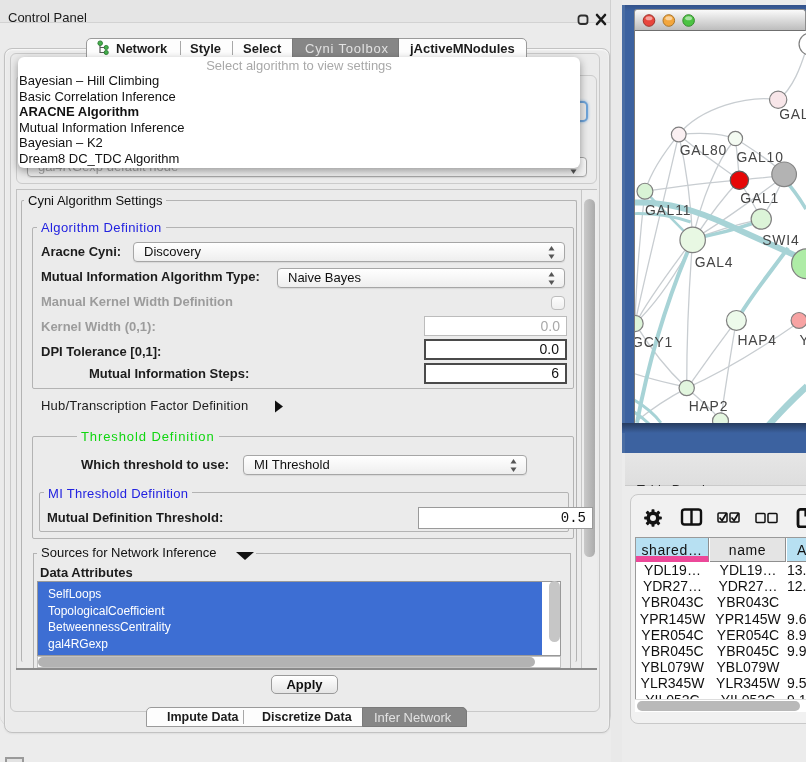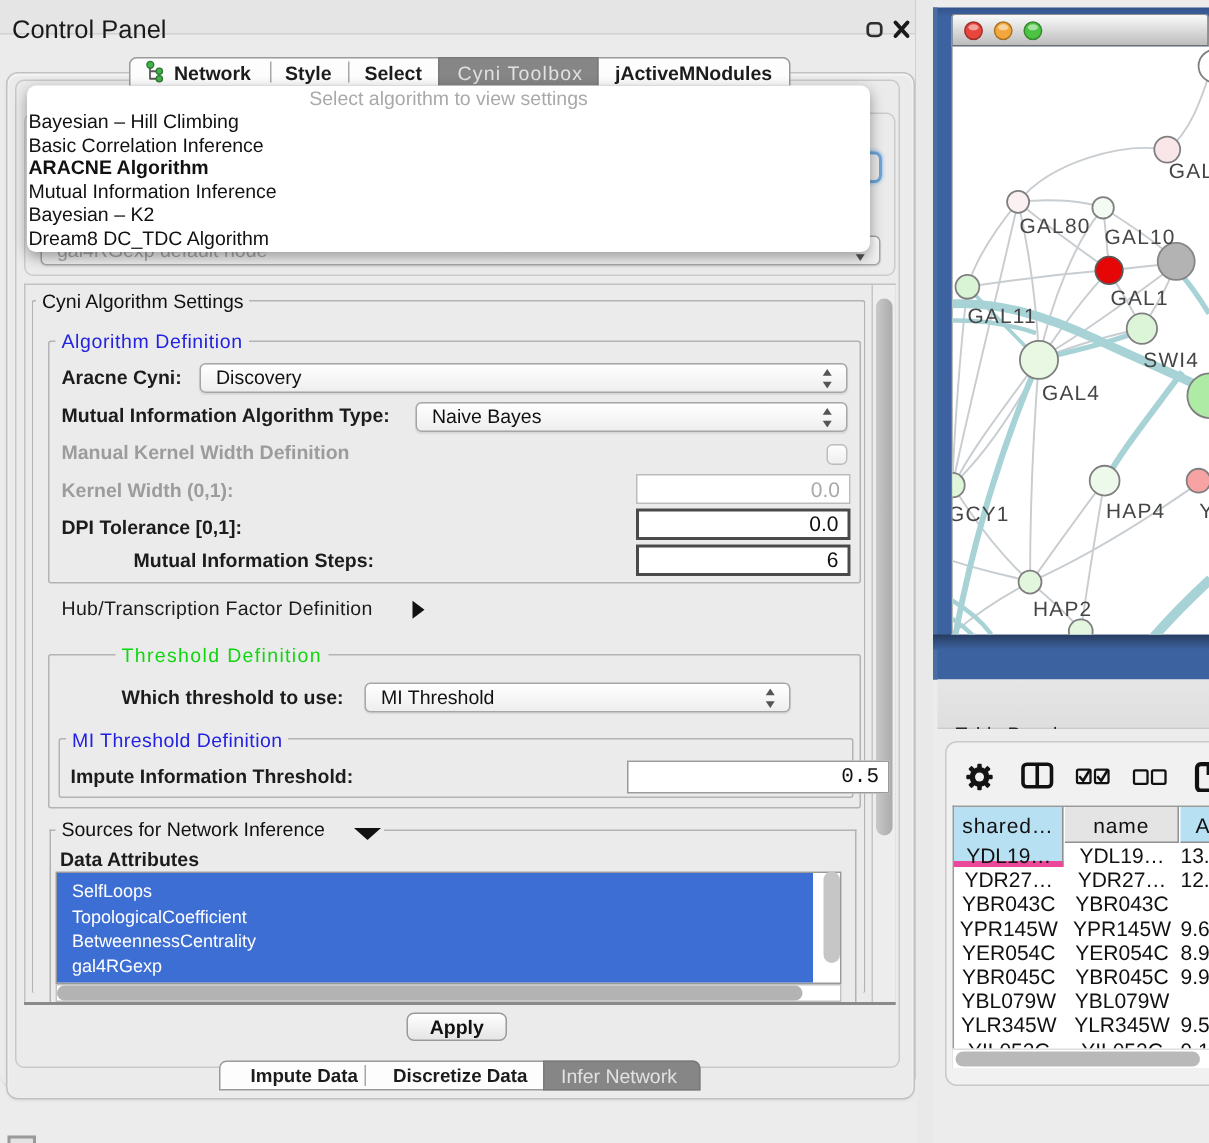--- a/index.html
+++ b/index.html
@@ -18,21 +18,21 @@
 .gtitle { position:absolute; font-size:13px; background:#ebebeb; padding:0 4px; }
 </style>
 </head>
 <body>
 
 <div class="abs" style="left:0;top:0;width:3px;height:5px;background:#8a8a8a;"></div>
 
 <div class="abs" id="cp" style="left:0;top:8;width:611px;height:726px;background:#ebebeb;border-right:1px solid #d0d0d0;border-bottom:1px solid #d0d0d0;border-radius:0 0 10px 10px;"></div>
 
 <div class="abs" style="left:0;top:8;width:610px;height:23px;background:#e5e5e5;border-bottom:1px solid #d2d2d2;"></div>
-<div class="abs" style="left:8px;top:10px;font-size:17px;color:#1a1a1a;">Control Panel</div>
+<div class="abs" style="left:8px;top:10px;font-size:13px;color:#1a1a1a;">Control Panel</div>
 
 <svg class="abs" style="left:576px;top:13px;" width="32" height="13" viewBox="0 0 32 13">
   <rect x="2.5" y="2.5" width="9" height="8.5" rx="2.5" fill="none" stroke="#2e2e2e" stroke-width="1.8"></rect>
   <path d="M21 2 L29 11 M29 2 L21 11" stroke="#1a1a1a" stroke-width="2.6" stroke-linecap="round"></path>
 </svg>
 
 <div class="abs" style="left:4px;top:48px;width:606px;height:685px;border:1px solid #c2c2c2;border-radius:8px;background:#ebebeb;box-shadow:inset 0 1px 2px rgba(255,255,255,0.8), 0 1px 2px rgba(0,0,0,0.06);"></div>
 <div class="abs" style="left:10px;top:53px;width:590px;height:659px;border:1px solid #c9c9c9;border-radius:6px;"></div>
 
 <div class="abs" style="left:86px;top:38px;height:20px;width:441px;background:#fdfdfd;border:1px solid #9a9a9a;border-radius:5px 5px 0 0;"></div>
@@ -106,21 +106,21 @@
 <div class="abs b13" style="left:81px;top:457px;">Which threshold to use:</div>
 <div class="combo" style="left:243px;top:455px;width:284px;">MI Threshold
   <svg class="carrows" viewBox="0 0 7 13">
       <path d="M3.5 0 L6.5 4.5 L0.5 4.5 Z" fill="#555"></path>
       <path d="M3.5 13 L6.5 8.5 L0.5 8.5 Z" fill="#555"></path>
     </svg>
 </div>
 
 <div class="gbox" style="left:39px;top:492px;width:530px;height:40px;"></div>
 <div class="gtitle" style="left:44px;top:486px;color:#2222e0;letter-spacing:0.3px;">MI Threshold Definition</div>
-<div class="abs b13" style="left:47px;top:510px;">Impute Information Threshold:</div>
+<div class="abs b13" style="left:47px;top:510px;">Mutual Definition Threshold:</div>
 <div class="tfield" style="left:418px;top:507px;width:175px;height:22px;border:1px solid #9a9a9a;line-height:20px;font-family:Liberation Mono, monospace;">0.5</div>
 
 <div class="abs" style="left:33px;top:553px;width:538px;height:116px;border-left:1px solid #b3b3b3;border-right:1px solid #b3b3b3;border-top:1px solid #b3b3b3;"></div>
 <div class="gtitle" style="left:37px;top:545px;color:#111;">Sources for Network Inference</div>
 <svg class="abs" style="left:220px;top:550px;background:#ebebeb;" width="36" height="12" viewBox="0 0 36 12">
     <path d="M16 2 L34 2 L25 10 Z" fill="#111"></path>
   </svg>
 <div class="abs b13" style="left:40px;top:565px;">Data Attributes</div>
 
 <div class="abs" style="left:37px;top:581px;width:524px;height:75px;background:#ffffff;border:1px solid #999;"></div>
@@ -269,21 +269,21 @@
     <rect x="112" y="5.5" width="9" height="9" rx="1"></rect>
     <rect x="124" y="5.5" width="9" height="9" rx="1"></rect>
   </g>
   <path d="M75.5 9.5 l2.6 3 l4.6 -7.5" stroke="#111" stroke-width="1.7" fill="none"></path>
   <path d="M87.5 9.5 l2.6 3 l4.6 -7.5" stroke="#111" stroke-width="1.7" fill="none"></path>
   <rect x="154" y="1.4" width="16" height="17.6" rx="2.5" fill="none" stroke="#111" stroke-width="2.8"></rect>
     <path d="M161.5 2 v5.5 h6" fill="none" stroke="#111" stroke-width="2.2"></path>
 </svg>
 
 <div class="abs" style="left:635px;top:537px;width:171px;height:175px;background:#fff;border-left:1px solid #9a9a9a;border-top:1px solid #9a9a9a;"></div>
-<div class="abs" style="left:636px;top:538px;width:73px;height:40px;background:#b7e0f2;border-right:1px solid #8f8f8f;border-bottom:4px solid #ec4899;text-align:center;font-size:14px;letter-spacing:0.6px;color:#111;line-height:24px;">shared…</div>
+<div class="abs" style="left:636px;top:538px;width:73px;height:24px;background:#b7e0f2;border-right:1px solid #8f8f8f;border-bottom:6px solid #ec4899;text-align:center;font-size:14px;letter-spacing:0.6px;color:#111;line-height:24px;">shared…</div>
 <div class="abs" style="left:710px;top:538px;width:76px;height:24px;background:#e4e4e4;border-right:1px solid #8f8f8f;border-bottom:1px solid #8f8f8f;text-align:center;font-size:14px;letter-spacing:0.6px;color:#111;line-height:24px;">name</div>
 <div class="abs" style="left:787px;top:538px;width:19px;height:24px;background:#b7e0f2;border-bottom:1px solid #8f8f8f;font-size:14px;color:#111;line-height:24px;padding-left:10px;">A</div>
 <div class="abs" style="left:636px;top:562px;width:73px;text-align:center;font-size:14px;color:#111;line-height:16.2px;">YDL19…<br>YDR27…<br>YBR043C<br>YPR145W<br>YER054C<br>YBR045C<br>YBL079W<br>YLR345W<br>YIL052C</div>
 <div class="abs" style="left:710px;top:562px;width:76px;text-align:center;font-size:14px;color:#111;line-height:16.2px;">YDL19…<br>YDR27…<br>YBR043C<br>YPR145W<br>YER054C<br>YBR045C<br>YBL079W<br>YLR345W<br>YIL052C</div>
 <div class="abs" style="left:787px;top:562px;width:19px;overflow:hidden;font-size:14px;color:#111;line-height:16.2px;white-space:pre;">13.4
 12.9
 &nbsp;
 9.62
 8.91
 9.93

